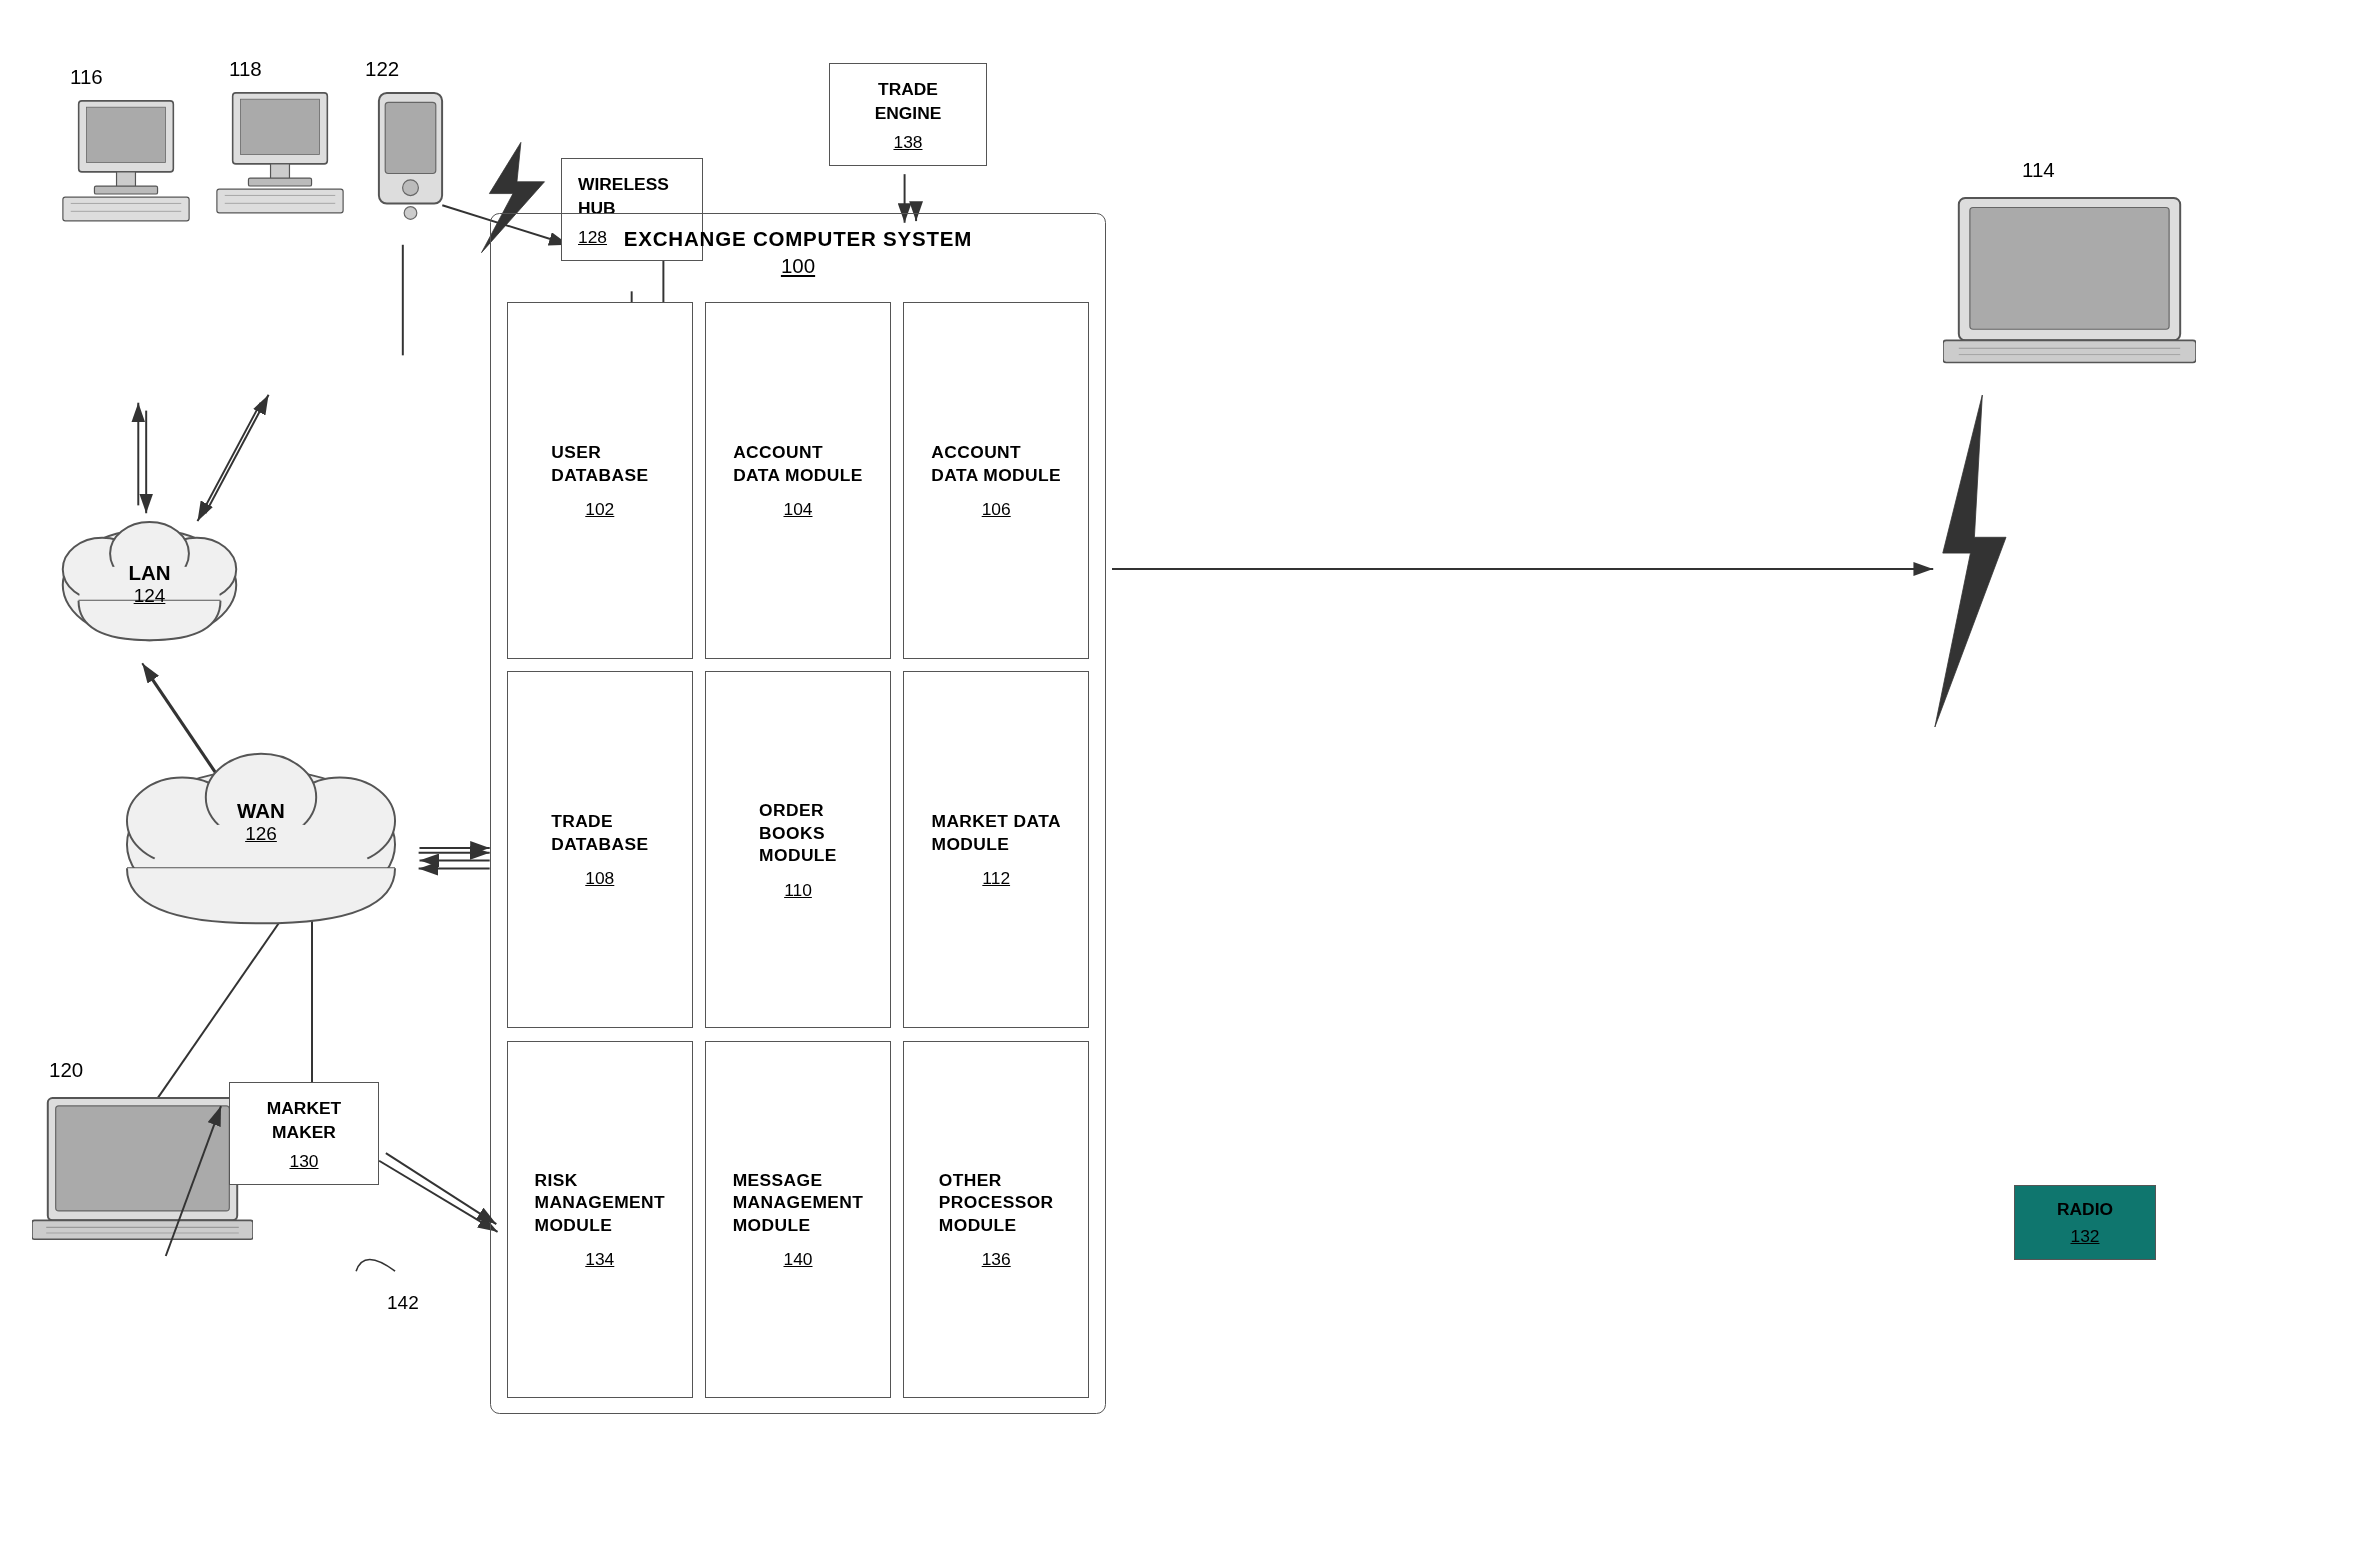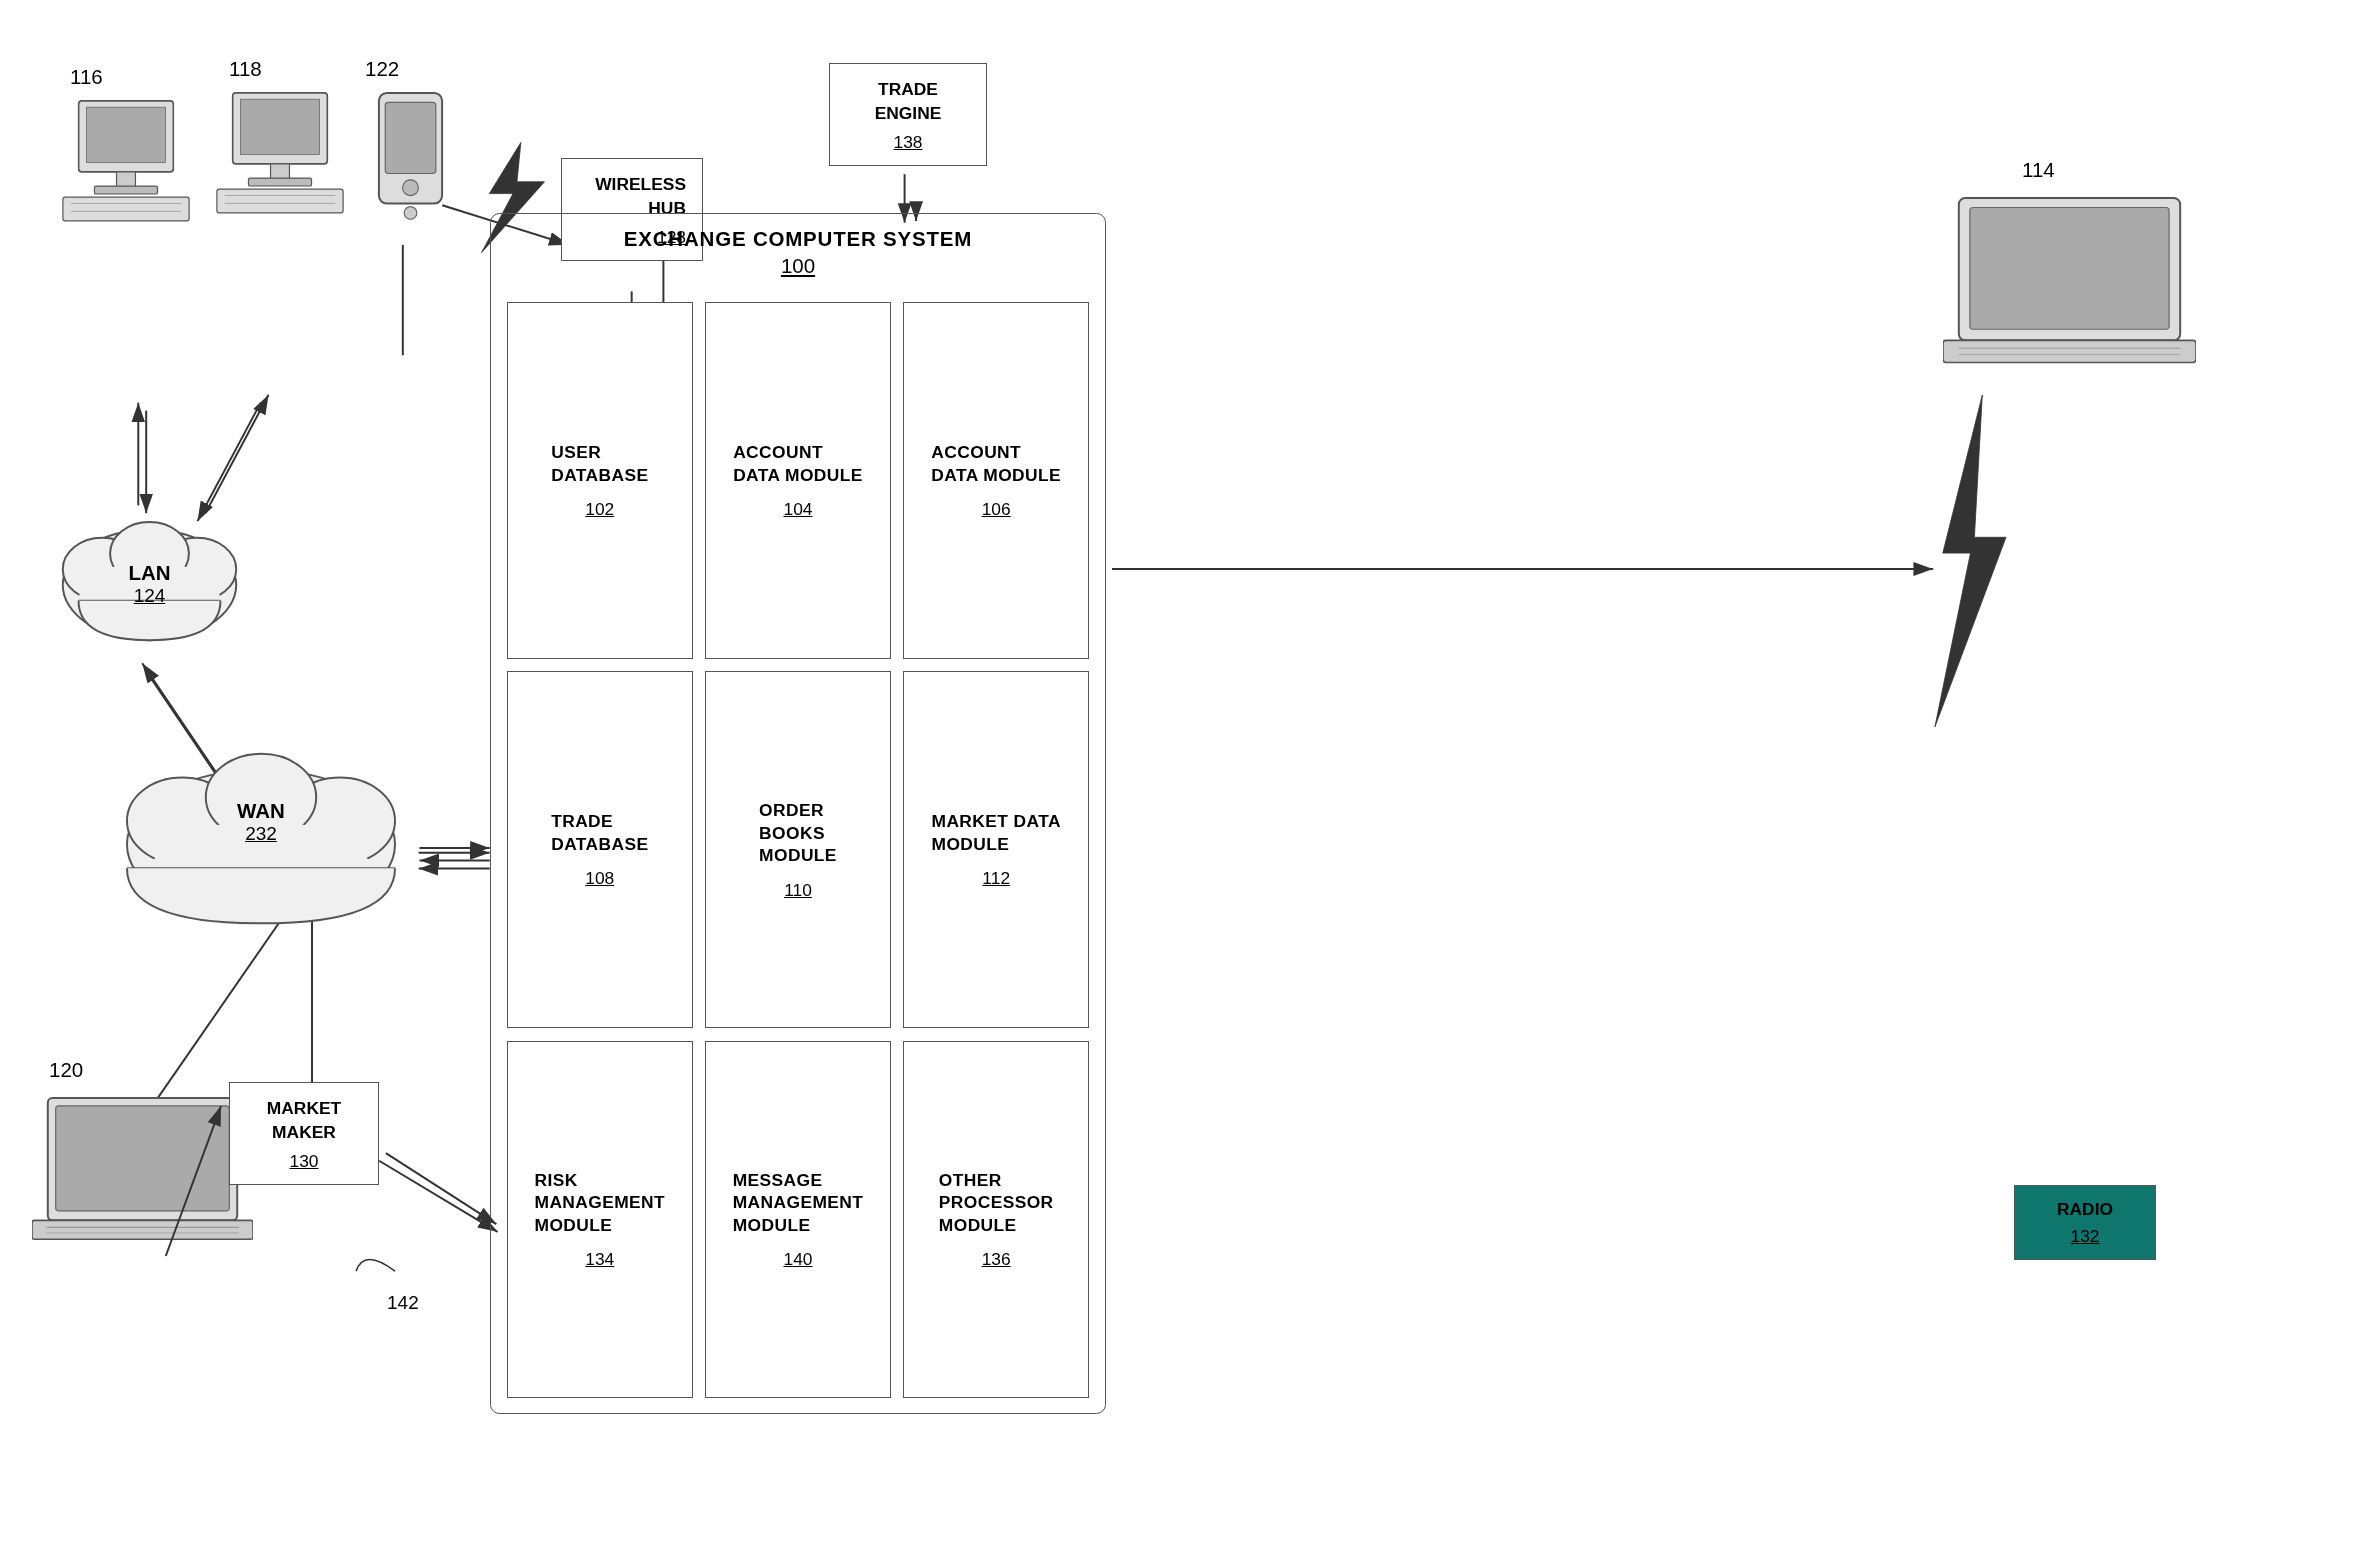--- a/index.html
+++ b/index.html
@@ -190,41 +190,41 @@
       <ellipse cx="200" cy="130" rx="170" ry="95" fill="#f0f0f0" stroke="#555" stroke-width="2.5"></ellipse>
       <ellipse cx="100" cy="100" rx="70" ry="55" fill="#f0f0f0" stroke="#555" stroke-width="2.5"></ellipse>
       <ellipse cx="300" cy="100" rx="70" ry="55" fill="#f0f0f0" stroke="#555" stroke-width="2.5"></ellipse>
       <ellipse cx="200" cy="70" rx="70" ry="55" fill="#f0f0f0" stroke="#555" stroke-width="2.5"></ellipse>
       <ellipse cx="200" cy="165" rx="140" ry="65" fill="#f0f0f0" stroke="none"></ellipse>
       <line x1="30" y1="160" x2="370" y2="160" stroke="#555" stroke-width="2.5"></line>
       <path d="M30,160 Q30,230 200,230 Q370,230 370,160" fill="#f0f0f0" stroke="#555" stroke-width="2.5"></path>
     </svg>
     <div style="position:absolute;top:57px;left:0;width:316px;text-align:center;">
       <div style="font-size:20.5px;font-weight:bold;">WAN</div>
-      <div style="font-size:19px;text-decoration:underline;">232</div>
+      <div style="font-size:19px;text-decoration:underline;">126</div>
     </div>
   </div>
 
   <div style="position:absolute; top:57px; left:365px; font-size:20.5px;">122</div>
   <div style="position:absolute; top:85px; left:355px;">
     <svg width="111" height="158" viewBox="0 0 140 200">
       <rect x="30" y="10" width="80" height="140" rx="10" fill="#ddd" stroke="#555" stroke-width="2.5"></rect>
       <rect x="38" y="22" width="64" height="90" rx="4" fill="#aaa" stroke="#666" stroke-width="1.5"></rect>
       <circle cx="70" cy="130" r="10" fill="#bbb" stroke="#666" stroke-width="1.5"></circle>
       <circle cx="70" cy="162" r="8" fill="#ccc" stroke="#666" stroke-width="1.5"></circle>
     </svg>
   </div>
 
   <div style="position:absolute; top:142px; left:450px;">
     <svg width="126" height="111" viewBox="0 0 160 140">
       <polygon points="90,0 50,65 80,65 40,140 120,50 85,50" fill="#333" stroke="#333" stroke-width="1"></polygon>
     </svg>
   </div>
 
-  <div style="position:absolute; top:158px; left:561px; border:1.6px solid #555; background:#fff; padding:12.6px 16px; text-align:right; width:142px;">
+  <div style="position:absolute; top:158px; left:561px; border:1.6px solid #555; background:#fff; padding:12.6px 16px; text-align:left; width:142px;">
     <div style="font-size:17.4px;font-weight:bold;line-height:1.4;">WIRELESS
 HUB</div>
     <div style="font-size:17.4px;text-decoration:underline;margin-top:6.3px;">128</div>
   </div>
 
   <svg style="position:absolute;top:291px;left:616px;" width="47" height="79" viewBox="0 0 60 100">
     <line x1="20" y1="0" x2="20" y2="80" stroke="#333" stroke-width="2.5" marker-end="url(#arrowhead)"></line>
     <defs>
       <marker id="arrowhead" markerWidth="10" markerHeight="7" refX="10" refY="3.5" orient="auto">
         <polygon points="0 0, 10 3.5, 0 7" fill="#333"></polygon>

